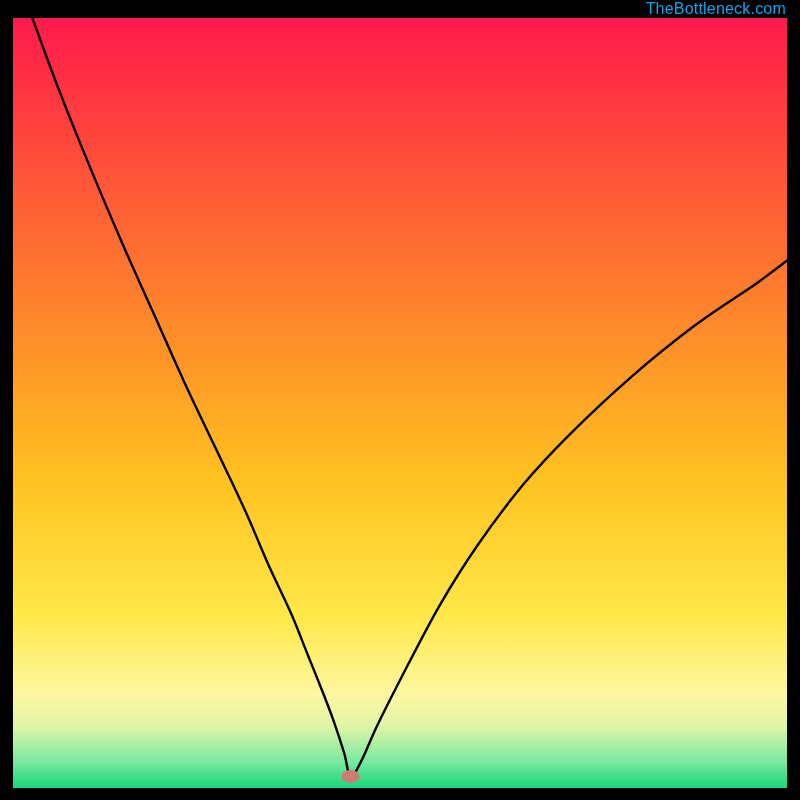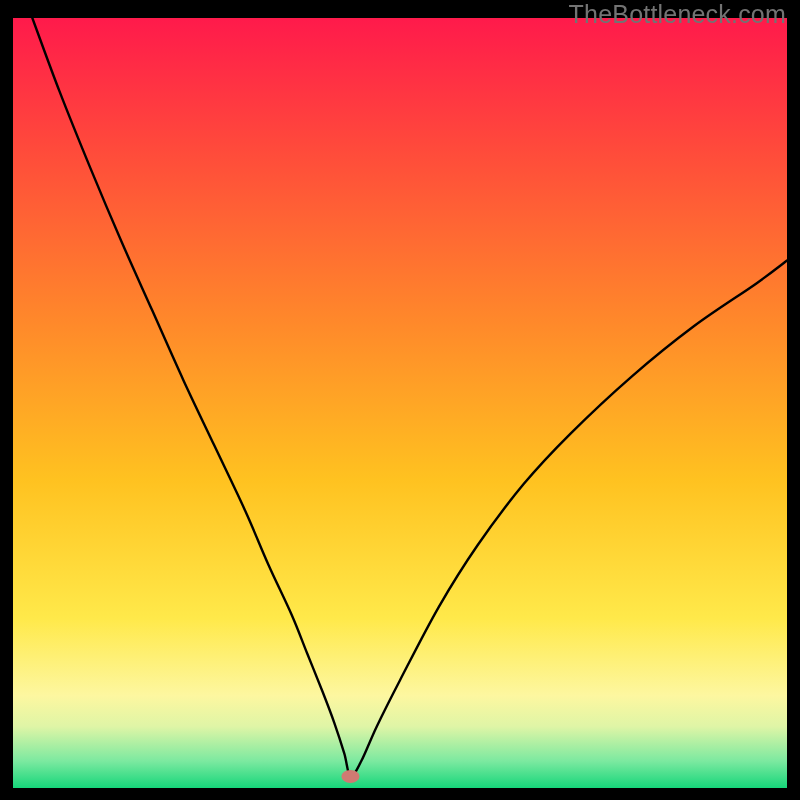--- a/index.html
+++ b/index.html
@@ -23,22 +23,22 @@
     left: 0;
     top: 0;
     width: 774px;
     height: 770px;
   }
   .watermark {
     position: absolute;
     top: 0;
     right: 14px;
     font-family: Arial, Helvetica, sans-serif;
-    font-size: 25px;
-    color: #737373;
+    font-size: 16px;
+    color: #0ea5e9;
     letter-spacing: 0.2px;
     user-select: none;
   }
 </style>
 </head>
 <body>
 
 <div class="frame">
   <svg class="plot-area" viewBox="0 0 774 770" preserveAspectRatio="none">
     <defs>

